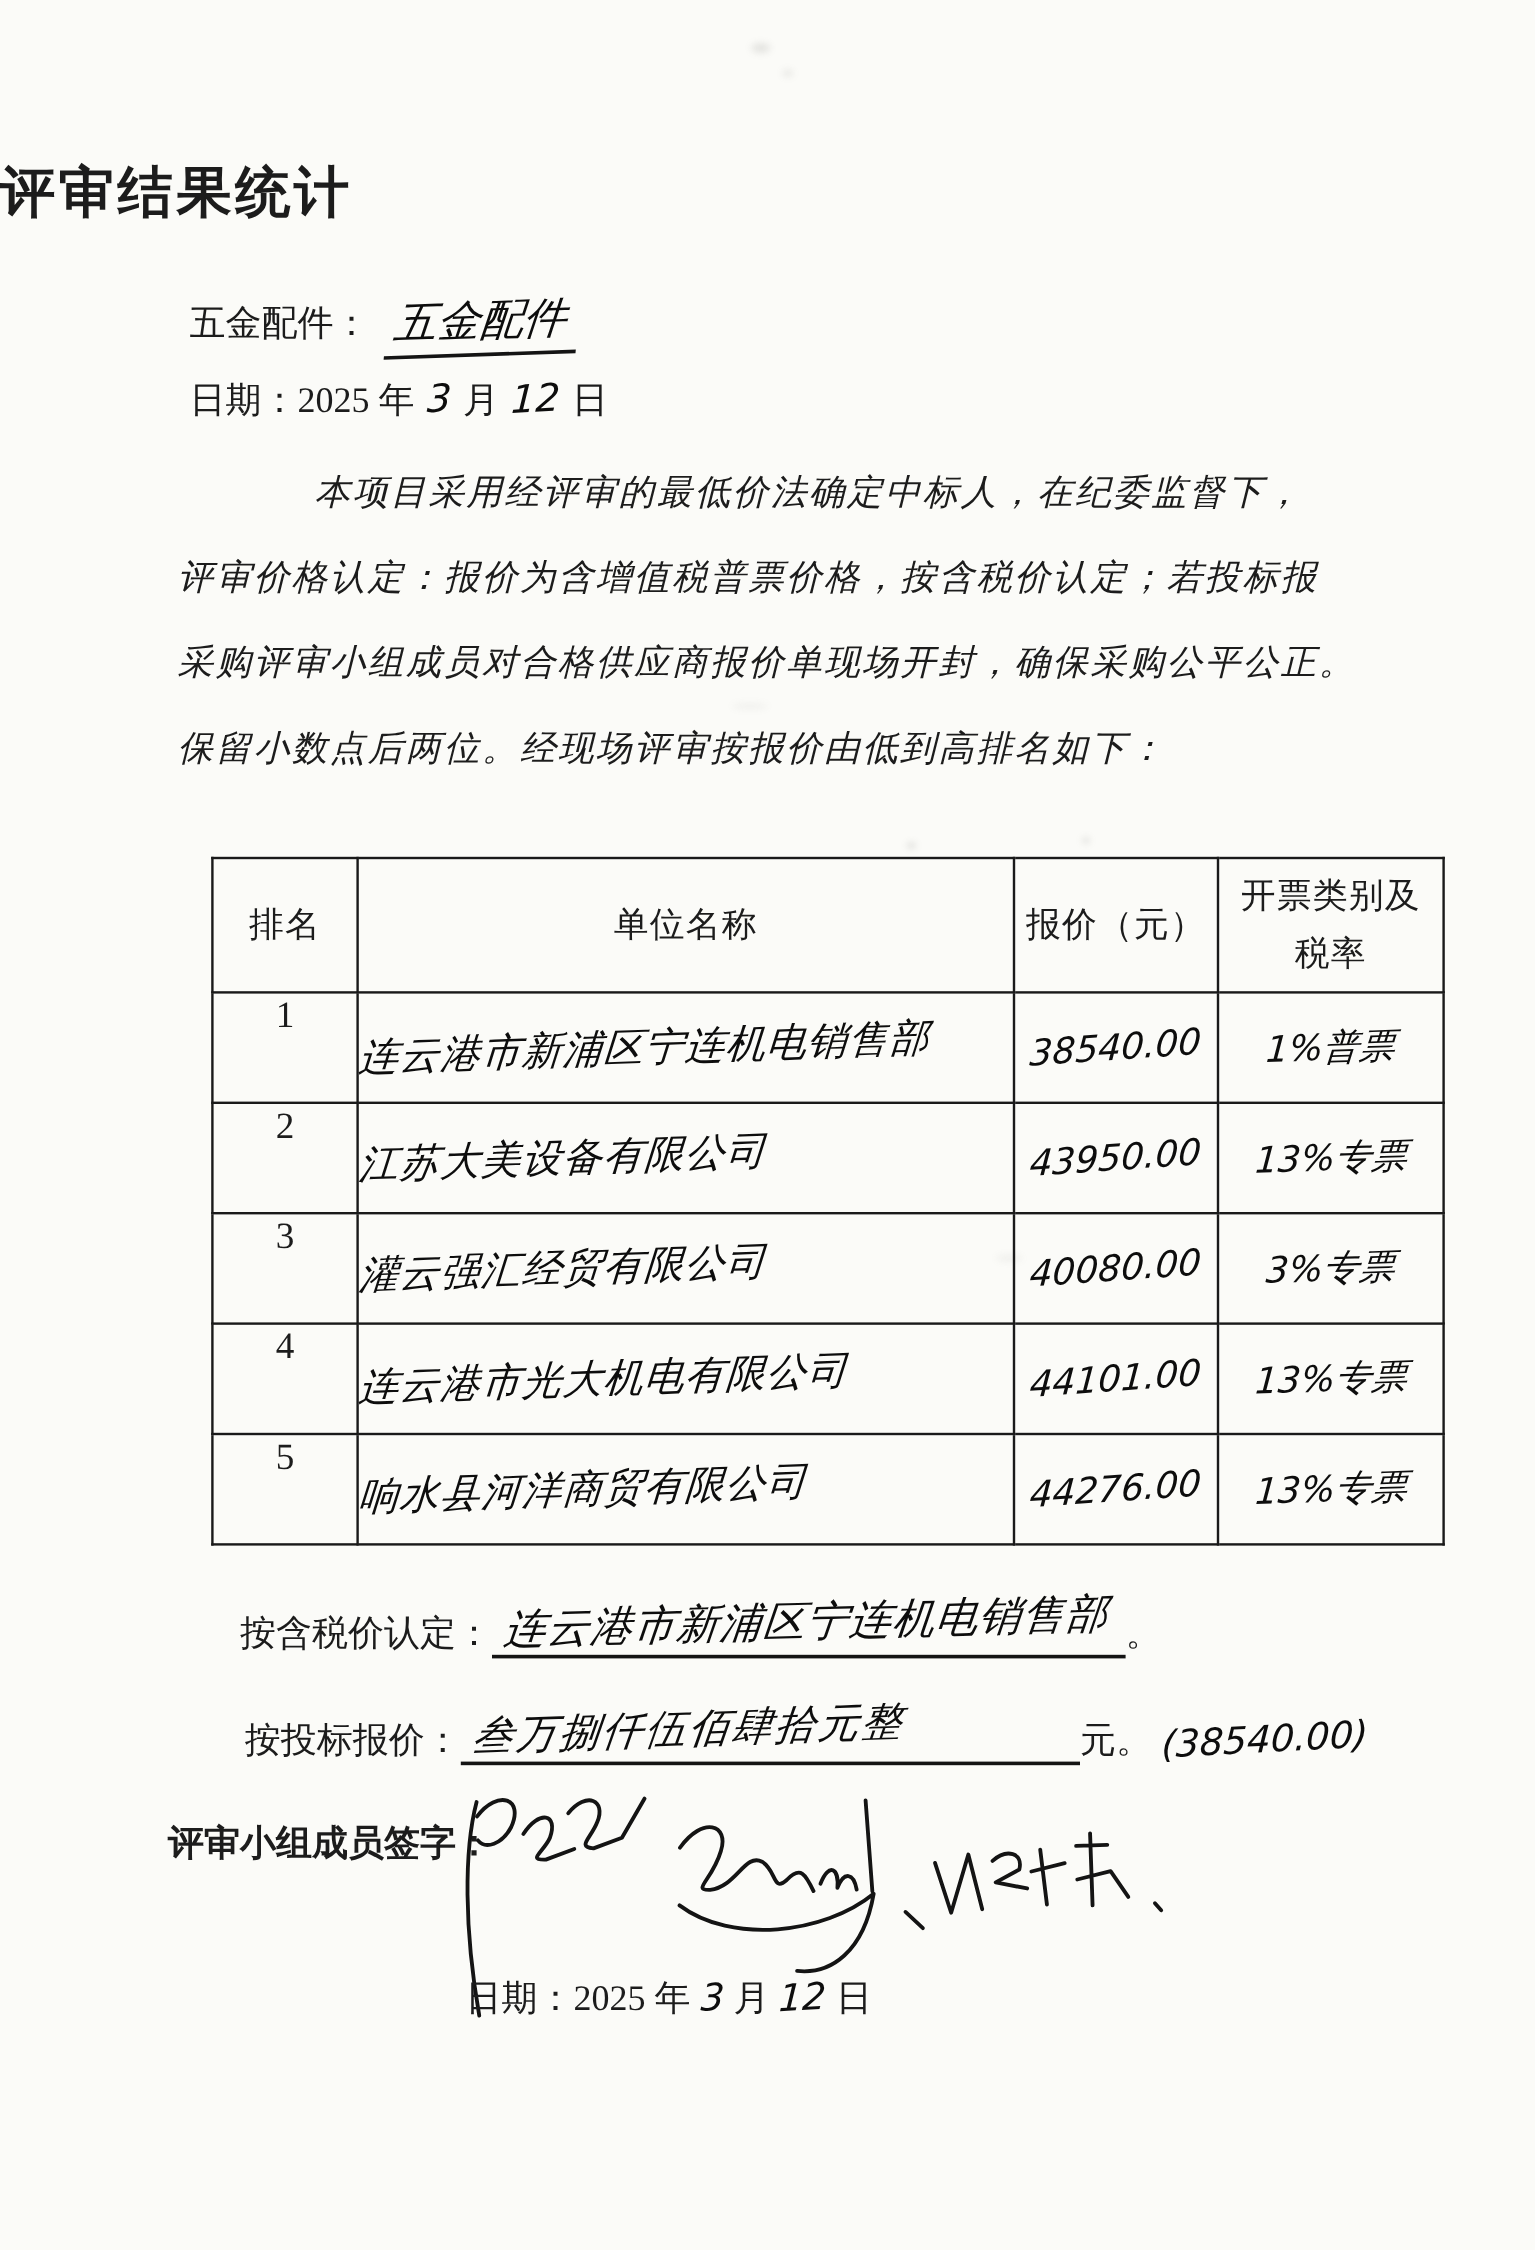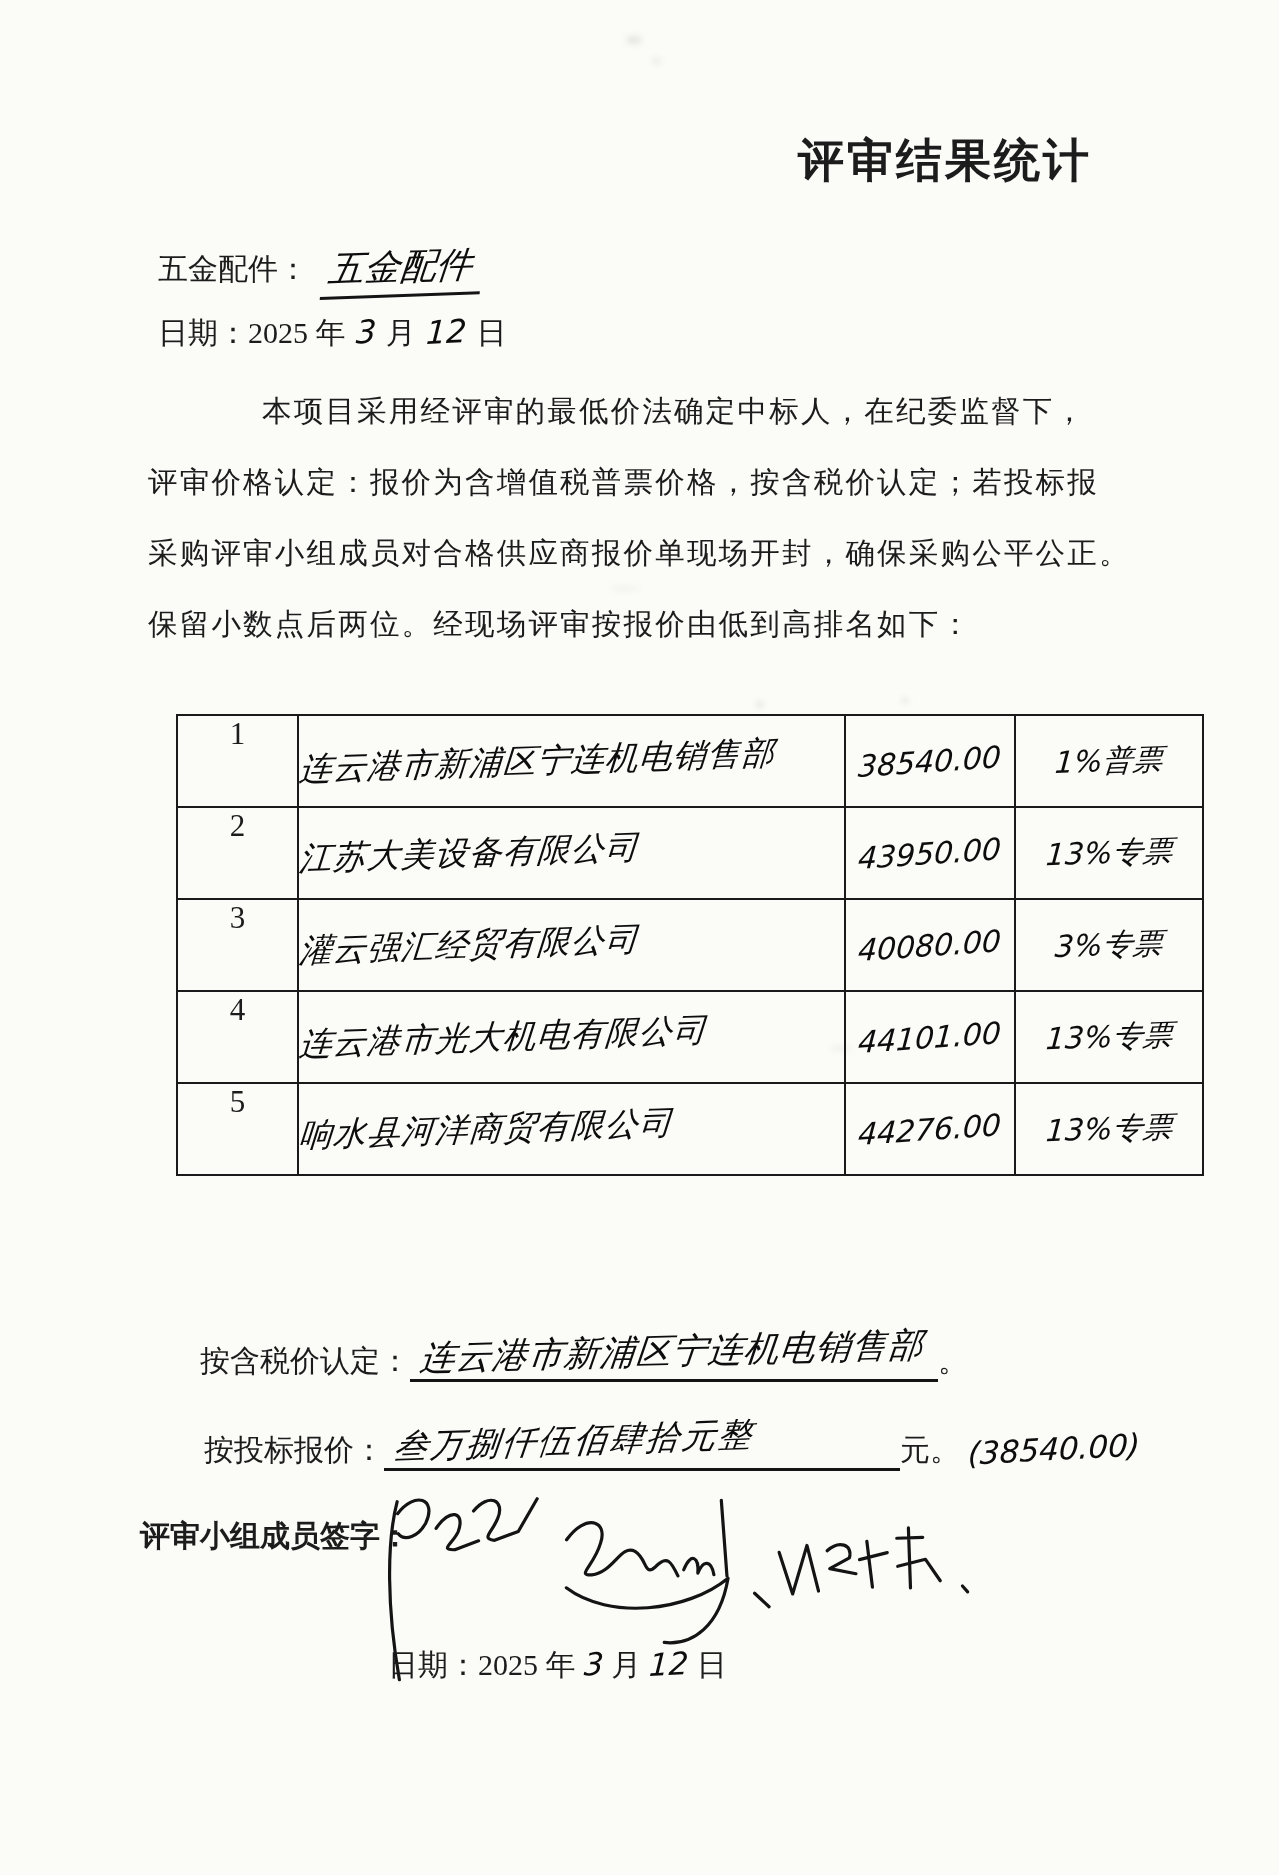--- a/index.html
+++ b/index.html
@@ -8,21 +8,21 @@
     position:relative;
     width:1279px; height:1875px;
     margin:0 auto;
     background:#fbfbf8;
     color:#1c1c1c;
     font-family:"Liberation Serif", serif;
     overflow:hidden;
   }
   .doc-title {
     position:absolute; top:130px; left:0; width:1092px;
-    text-align:right;
+    text-align:left;
     font-size:46px; font-weight:700; letter-spacing:3px;
   }
   .line { position:absolute; white-space:nowrap; font-size:30px; }
   .project-line { top:243px; left:158px; }
   .date-line    { top:313px; left:158px; }
   .hand {
     font-family:"DejaVu Sans", sans-serif;
     font-style:italic;
     color:#0d0d0d;
     display:inline-block;
@@ -30,21 +30,21 @@
   .hand.tilt  { transform:rotate(-2deg) skewX(-6deg); }
   .hand.tilt2 { transform:rotate(-4deg) skewX(-8deg); }
   .project-line .hand {
     font-size:36px; margin-left:14px; padding:0 10px 2px 6px;
     border-bottom:3px solid #141414;
     transform:rotate(-2deg) skewX(-7deg);
   }
   .date-line .hand { font-size:32px; margin:0 10px; transform:rotate(-3deg) skewX(-6deg); }
   .para {
     position:absolute; top:376px; left:148px; width:1000px;
-    font-size:29.5px; letter-spacing:2.2px; line-height:71px;
+    font-size:29.5px; letter-spacing:2.2px; line-height:71px;font-style:italic;
   }
   .para .para-line { white-space:nowrap; }
   .para .para-line:first-child { text-indent:114px; }
 
   table.rank-table {
     position:absolute; top:714px; left:176px;
     width:1026px; border-collapse:collapse;
     table-layout:fixed;
   }
   .rank-table th, .rank-table td {
@@ -119,20 +119,31 @@
   </div>
 
   <table class="rank-table">
     <colgroup>
         <col style="width:121px">
         <col style="width:547px">
         <col style="width:170px">
         <col style="width:188px">
       </colgroup>
     <tbody>
+        <tr>
+      <th>排名</th>
+      <th>单位名称</th>
+      <th>报价（元）</th>
+      <th>
+        <div class="two-line">
+          <div>开票类别及</div>
+          <div>税率</div>
+        </div>
+      </th>
+    </tr>
     <tr>
       <td class="cell-rank">1</td>
       <td class="cell-name"><span class="hand tilt">连云港市新浦区宁连机电销售部</span></td>
       <td class="cell-price"><span class="hand tilt2">38540.00</span></td>
       <td class="cell-tax"><span class="hand tilt">1%普票</span></td>
     </tr>
     <tr>
       <td class="cell-rank">2</td>
       <td class="cell-name"><span class="hand tilt">江苏大美设备有限公司</span></td>
       <td class="cell-price"><span class="hand tilt2">43950.00</span></td>

